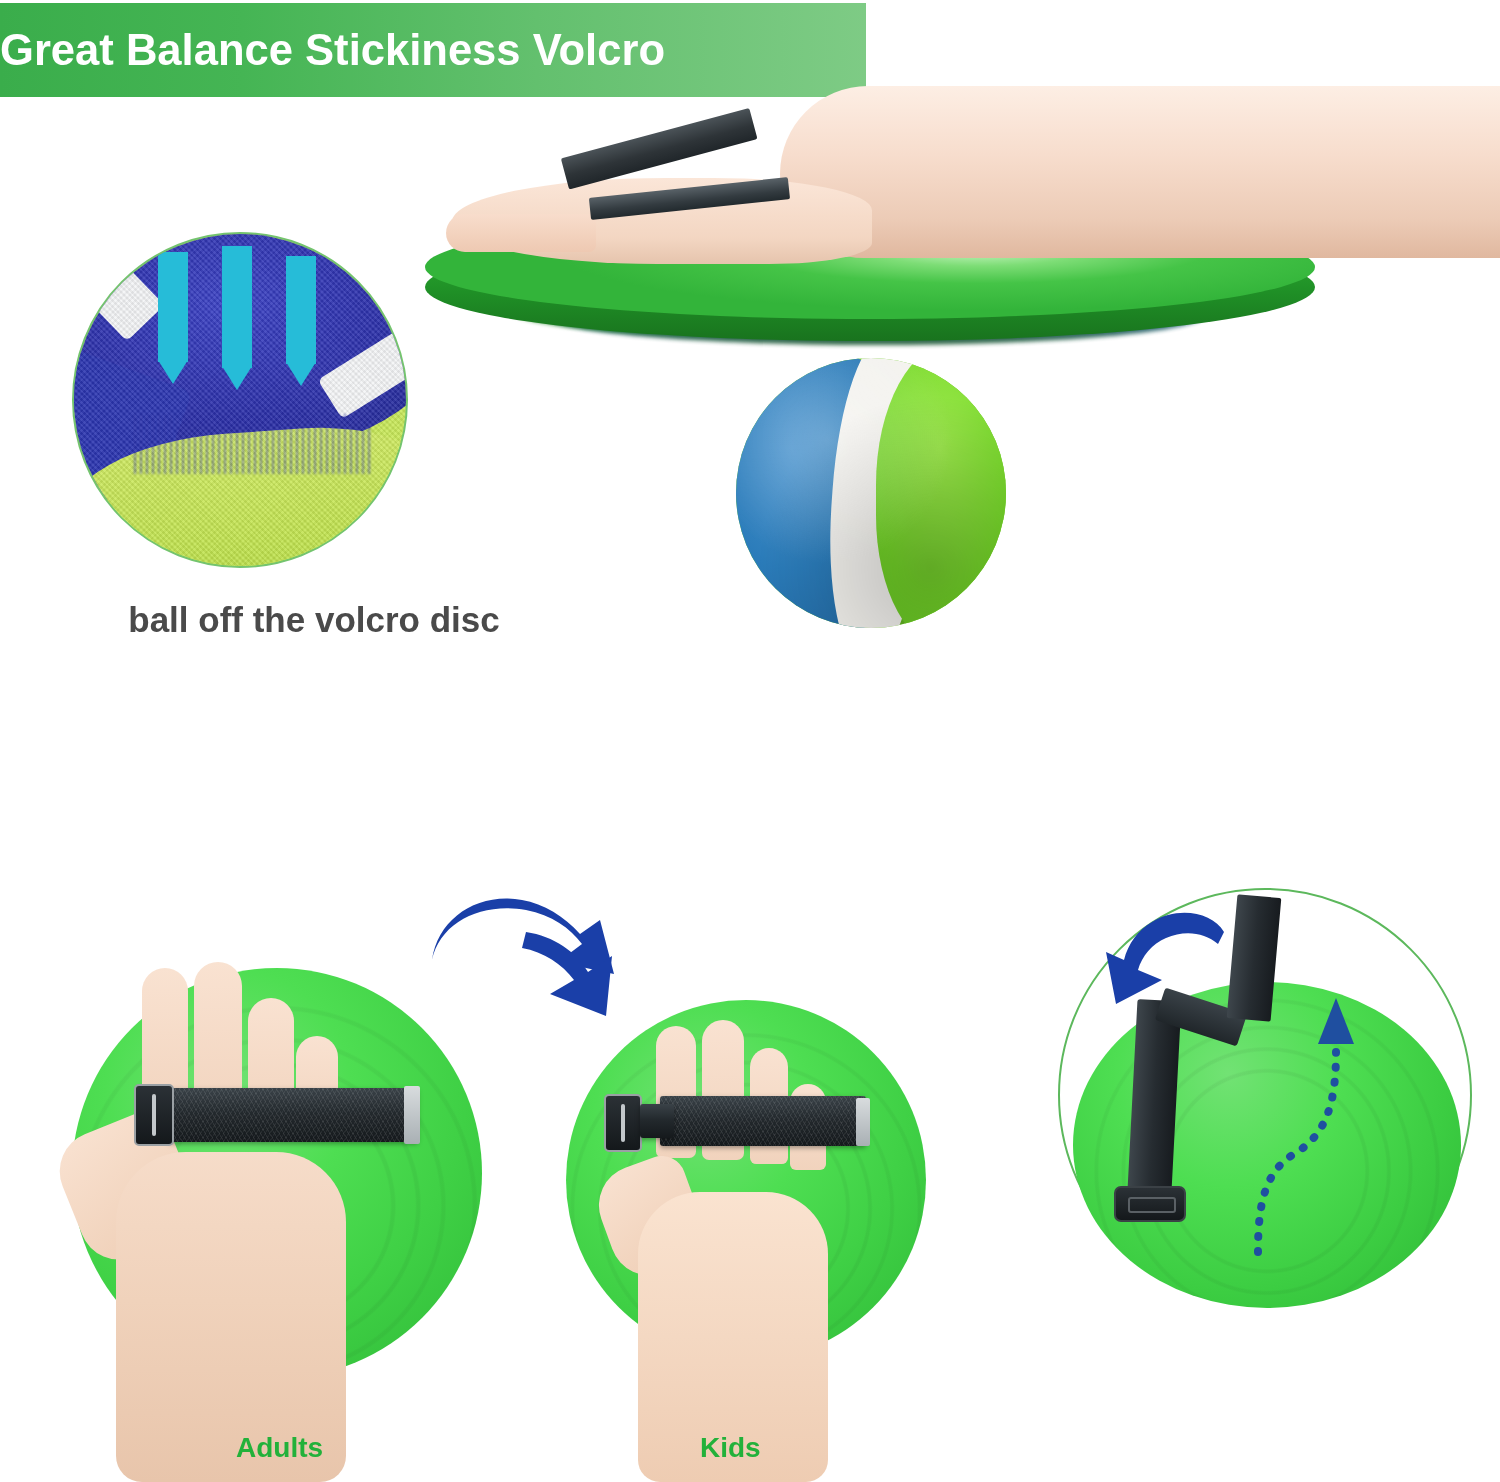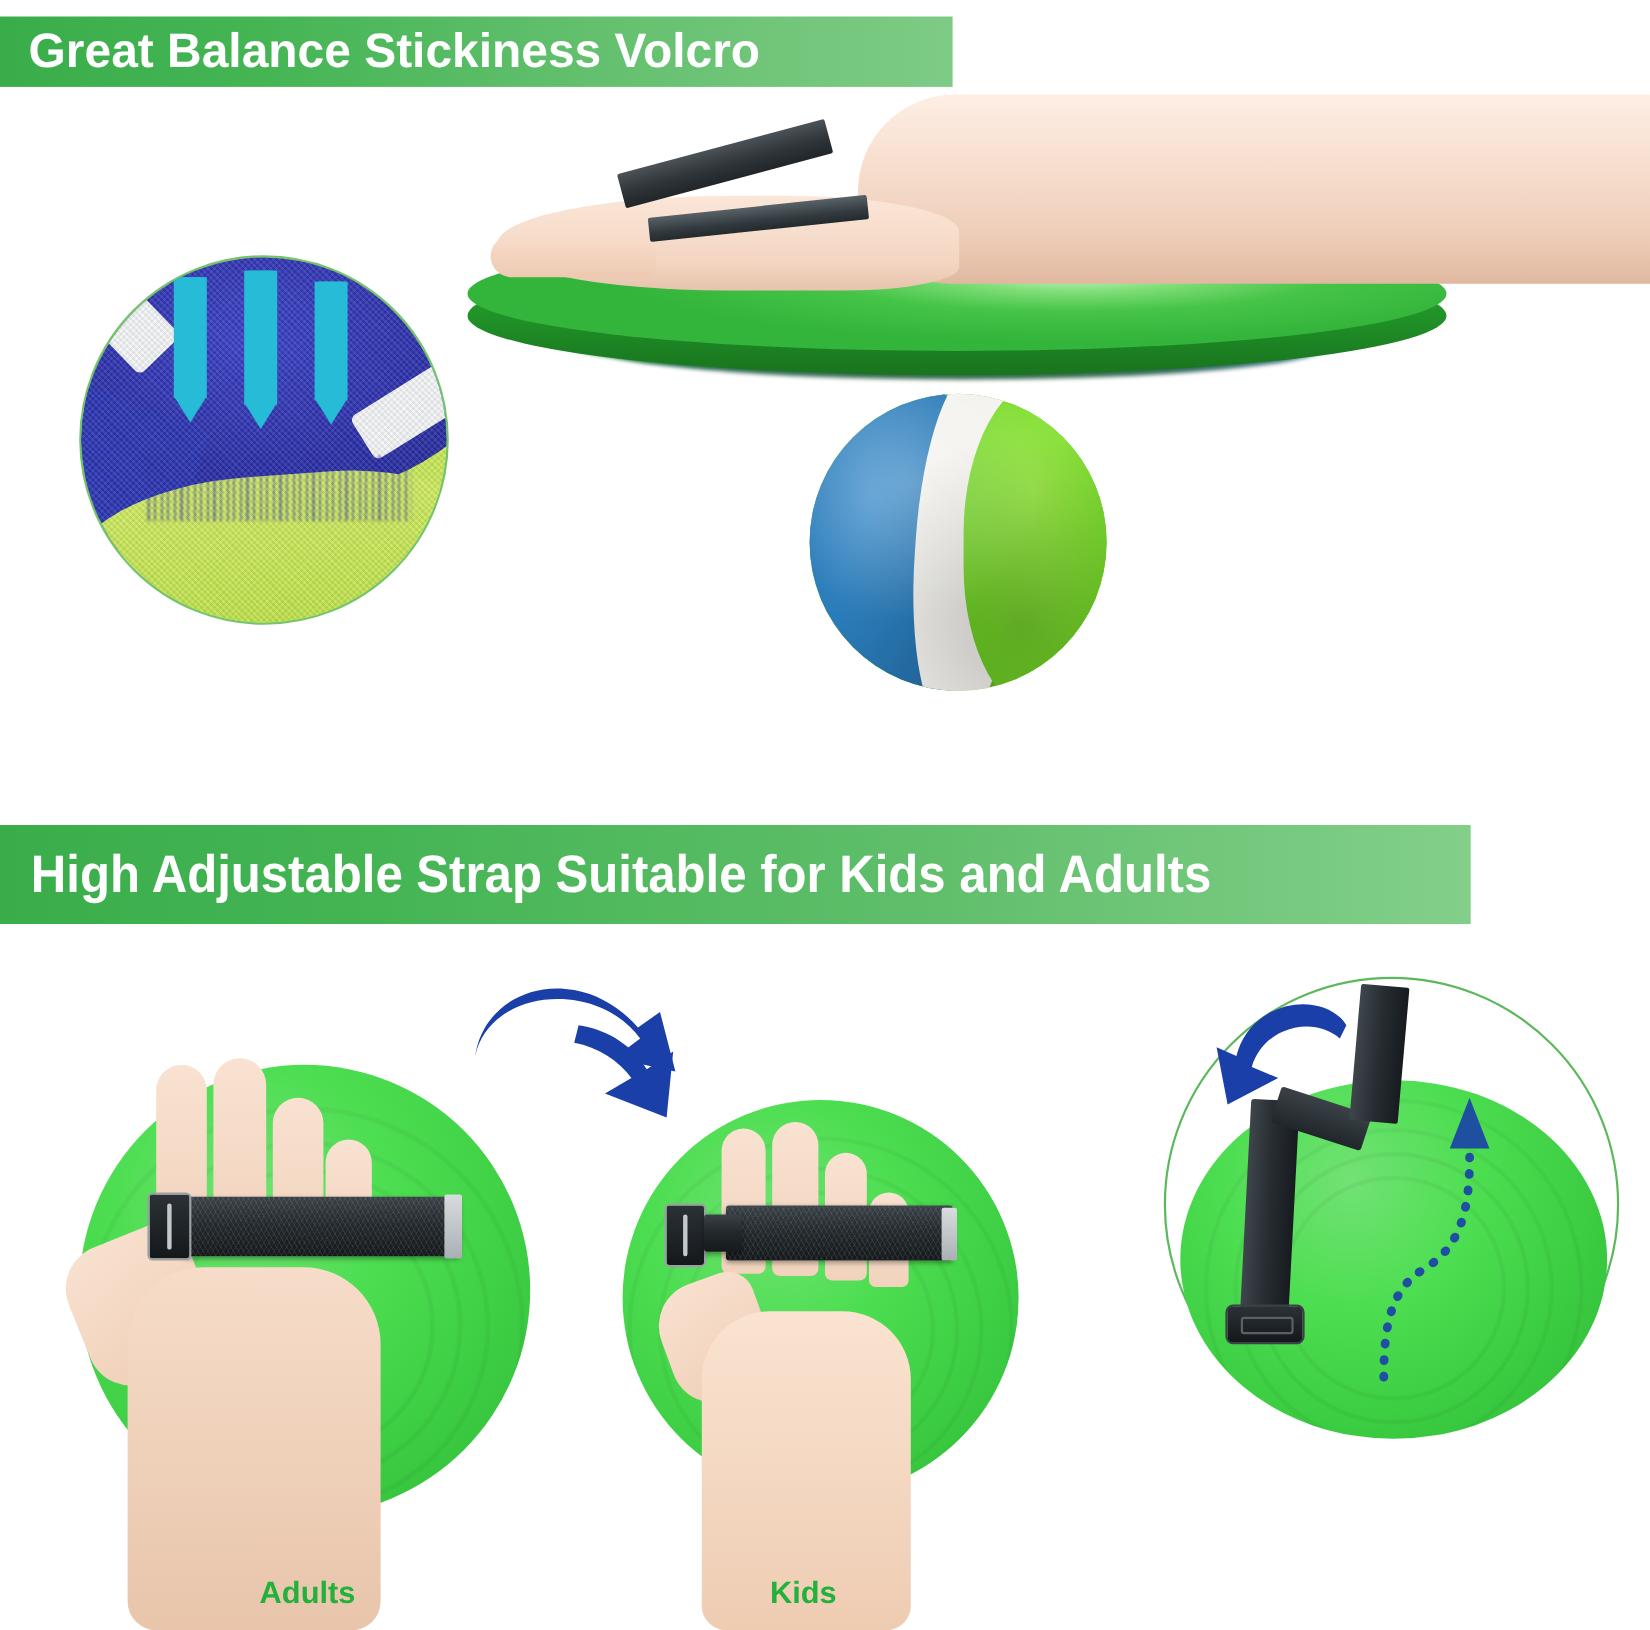--- a/index.html
+++ b/index.html
@@ -27,25 +27,24 @@
     box-sizing: border-box;
   }
   .banner-title {
     color: #ffffff;
     font-weight: 700;
     white-space: nowrap;
     letter-spacing: 0px;
   }
   #banner-1 {
     left: 0;
-    top: 15px;
+    top: 3px;
     width: 866px;
-    height: 64px;
+    height: 94px;
     background: linear-gradient(90deg, #3aad4b 0%, #45b554 28%, #63c06e 62%, #7ecb85 100%);
-    padding-left: 26px;
   }
   #banner-1 .banner-title {
     font-size: 44px;
     transform: scaleX(0.99);
     transform-origin: left center;
   }
   #banner-2 {
     left: 0;
     top: 750px;
     width: 1337px;
@@ -563,25 +562,23 @@
       <div class="shaft"></div>
         <div class="head"></div>
     </div>
     <div class="cu-arrow" style="left:212px; top:22px; height:108px;">
       <div class="shaft"></div>
         <div class="head"></div>
     </div>
   </div>
 
   <div id="caption">
-  </div>
-
-  <div class="banner" id="banner-2">
-    <div class="banner-title">High Adjustable Strap Suitable for Kids and Adults</div>
-  </div>
+    <div>ball off the volcro disc</div>
+  </div>
+
 
   <div class="panel-disc" id="disc-adults">
     <div class="disc-rings"></div>
   </div>
   <div id="hand-adults">
     <div class="finger" style="left:64px;  top:6px;   width:46px; height:160px;"></div>
     <div class="finger" style="left:116px; top:0px;   width:48px; height:168px;"></div>
     <div class="finger" style="left:170px; top:36px;  width:46px; height:136px;"></div>
     <div class="finger" style="left:218px; top:74px;  width:42px; height:100px;"></div>
     <div class="thumb" style="left:-10px; top:160px; width:120px; height:132px; transform:rotate(-22deg);"></div>

